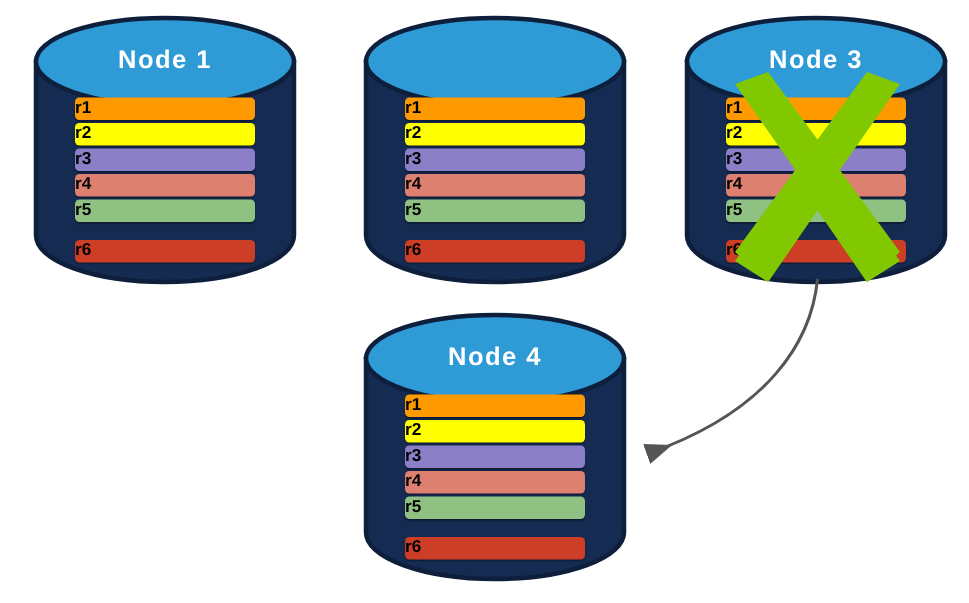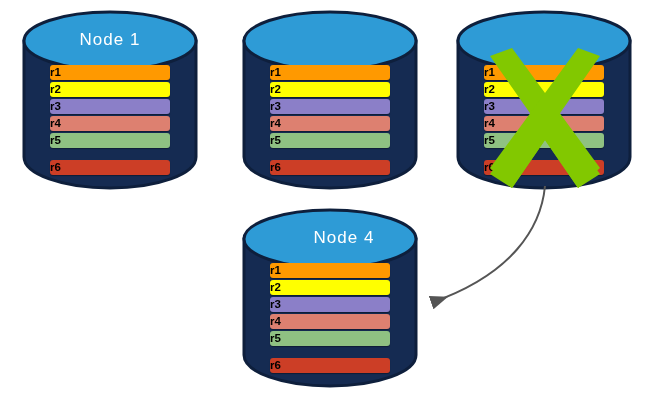--- a/index.html
+++ b/index.html
@@ -29,21 +29,21 @@
     left: 0;
     top: 0;
     overflow: visible;
   }
   .node-title {
     position: absolute;
     left: 0;
     width: 100%;
     text-align: center;
     color: #ffffff;
-    font-weight: normal;
+    font-weight: bold;
     font-size: 17px;
     letter-spacing: 1px;
     font-family: "Liberation Sans", sans-serif;
     pointer-events: none;
   }
   .rows {
     position: absolute;
     left: 0;
     width: 100%;
   }
@@ -111,38 +111,39 @@
       <div class="row-bar" style="background:#8FC182;">r5</div>
       <div class="row-bar" style="background:#CC3E26;">r6</div>
     </div>
   </div>
 
   <div class="node" style="left:456px; top:10px; width:176px; height:178px;">
     <svg width="176" height="178" viewBox="0 0 176 178">
       <path d="M2,31 L2,147 A86,31 0 0 0 174,147 L174,31 Z" fill="#152B52" stroke="#0E1F3C" stroke-width="3"></path>
       <ellipse cx="88" cy="31" rx="86" ry="29" fill="#2E9BD6" stroke="#0E1F3C" stroke-width="3"></ellipse>
     </svg>
+    <div class="node-title" style="top:20px;">Node  3</div>
     <div class="rows" style="top:55px; left:28px; width:120px;">
       <div class="row-bar" style="background:#FF9900;">r1</div>
       <div class="row-bar" style="background:#FFFF00;">r2</div>
       <div class="row-bar" style="background:#8B7FC8;">r3</div>
       <div class="row-bar" style="background:#DD8070;">r4</div>
       <div class="row-bar" style="background:#8FC182;">r5</div>
       <div class="row-bar" style="background:#CC3E26;">r6</div>
     </div>
 
     <svg class="cross" style="left:34px; top:38px;" width="110" height="140" viewBox="0 0 110 140">
       <g fill="#82C800">
         <polygon points="0,8 22,0 110,120 88,140 55,92 22,140 0,126 42,68"></polygon>
         <polygon points="110,8 88,0 0,120 22,140 55,92 88,140 110,126 68,68"></polygon>
       </g>
     </svg>
   </div>
 
-  <div class="node" style="left:242px; top:208px; width:176px; height:178px;padding-left:28px;">
+  <div class="node" style="left:242px; top:208px; width:176px; height:178px;">
     <svg width="176" height="178" viewBox="0 0 176 178">
       <path d="M2,31 L2,147 A86,31 0 0 0 174,147 L174,31 Z" fill="#152B52" stroke="#0E1F3C" stroke-width="3"></path>
       <ellipse cx="88" cy="31" rx="86" ry="29" fill="#2E9BD6" stroke="#0E1F3C" stroke-width="3"></ellipse>
     </svg>
     <div class="node-title" style="top:20px;">Node  4</div>
     <div class="rows" style="top:55px; left:28px; width:120px;">
       <div class="row-bar" style="background:#FF9900;">r1</div>
       <div class="row-bar" style="background:#FFFF00;">r2</div>
       <div class="row-bar" style="background:#8B7FC8;">r3</div>
       <div class="row-bar" style="background:#DD8070;">r4</div>

